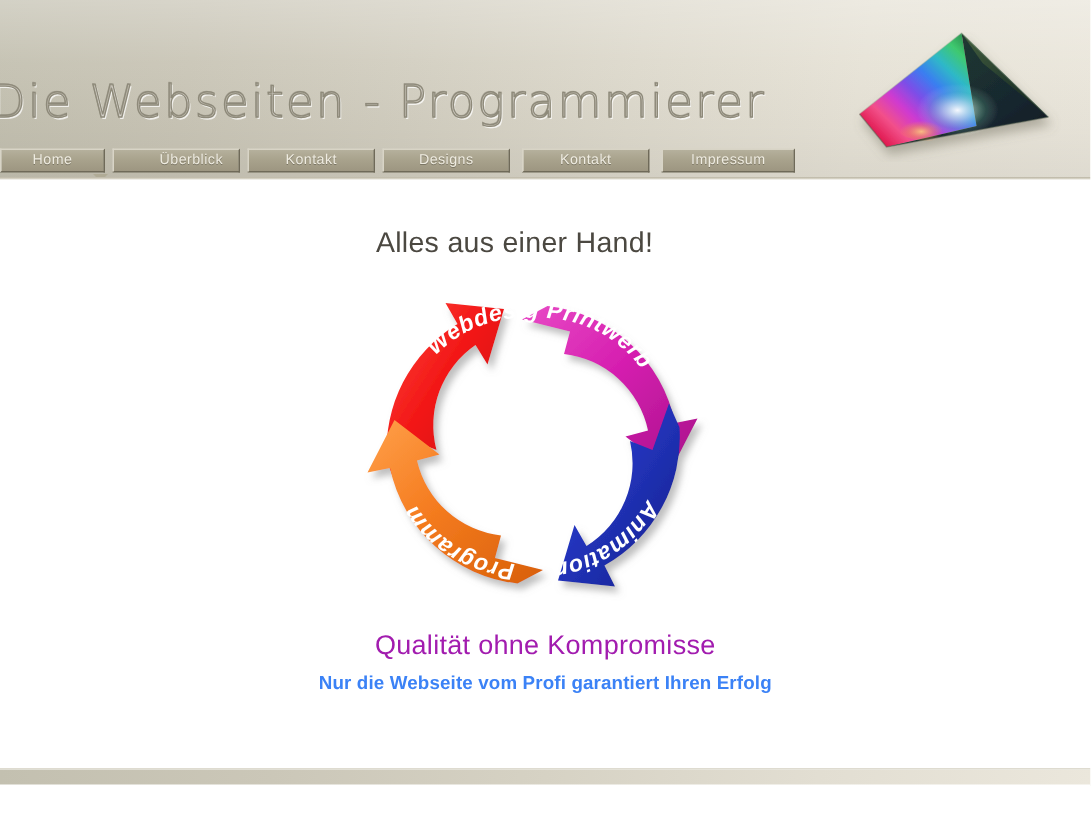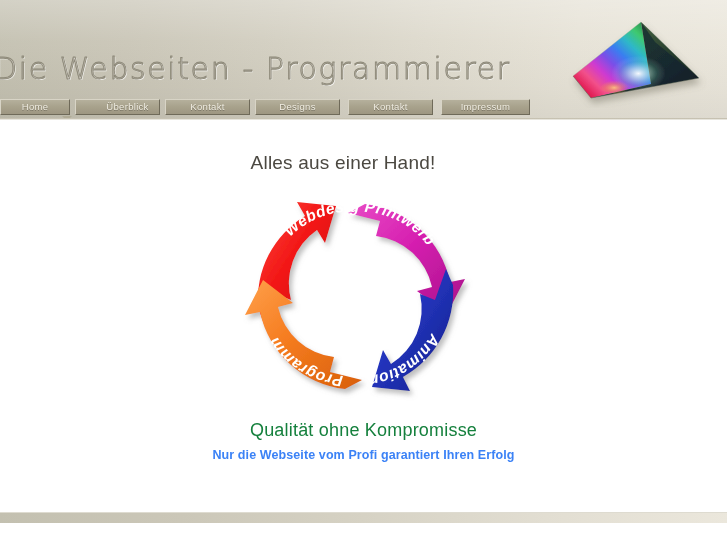--- a/index.html
+++ b/index.html
@@ -143,21 +143,21 @@
     height: 215px;
   }
   .tagline-main {
     position: absolute;
     left: 0;
     top: 300px;
     width: 727px;
     text-align: center;
     font-family: "Liberation Sans", sans-serif;
     font-size: 18px;
-    color: #15803d;
+    color: #a21caf;
     letter-spacing: 0.2px;
   }
   .tagline-sub {
     position: absolute;
     left: 0;
     top: 328px;
     width: 727px;
     text-align: center;
     font-family: "Liberation Sans", sans-serif;
     font-size: 12.5px;

